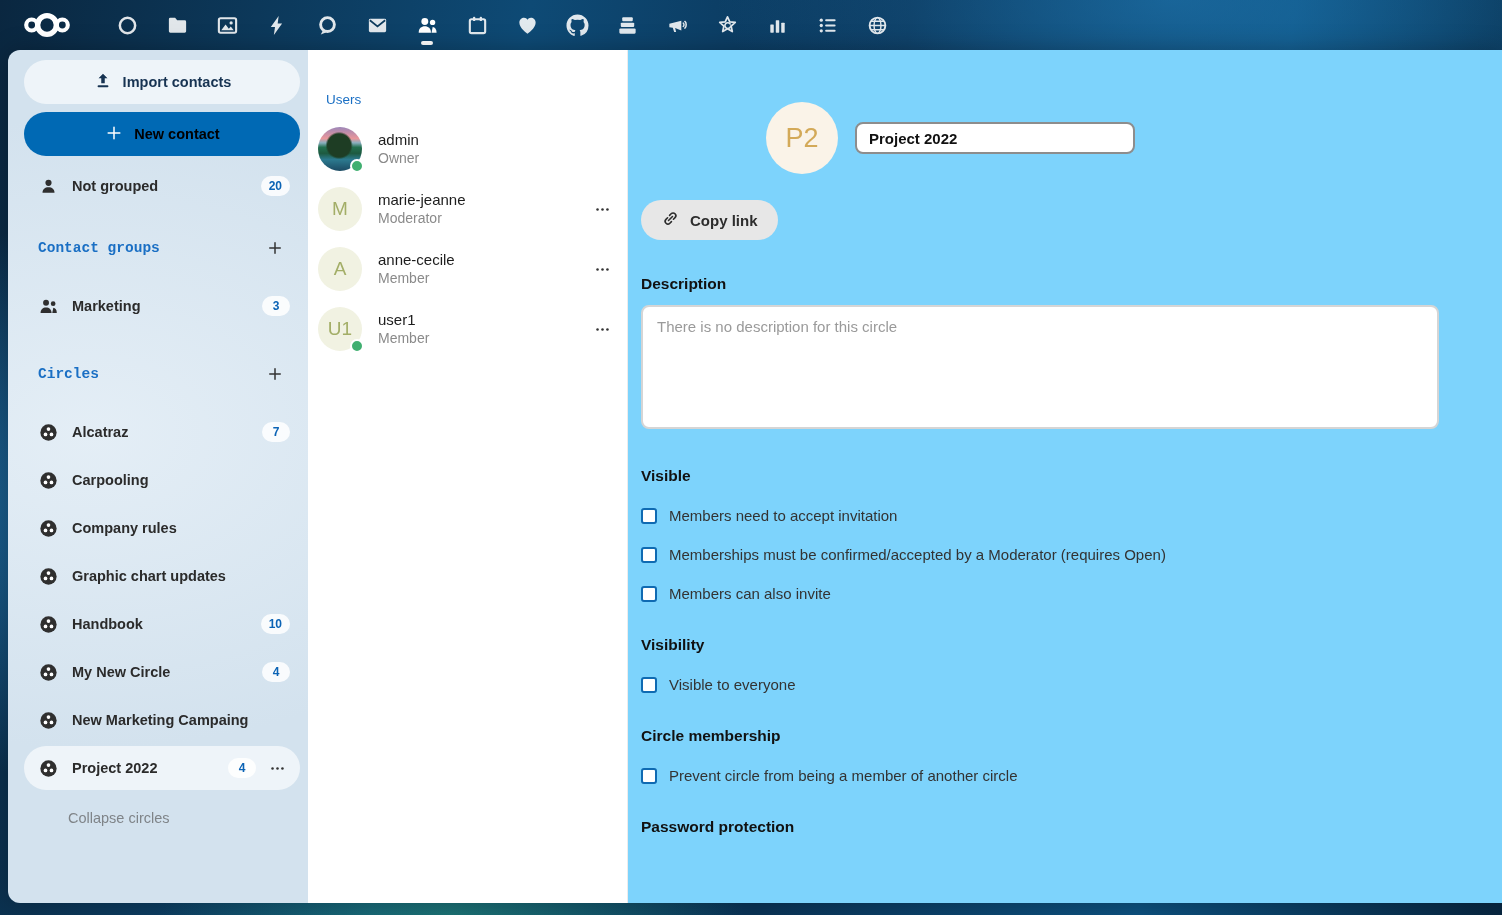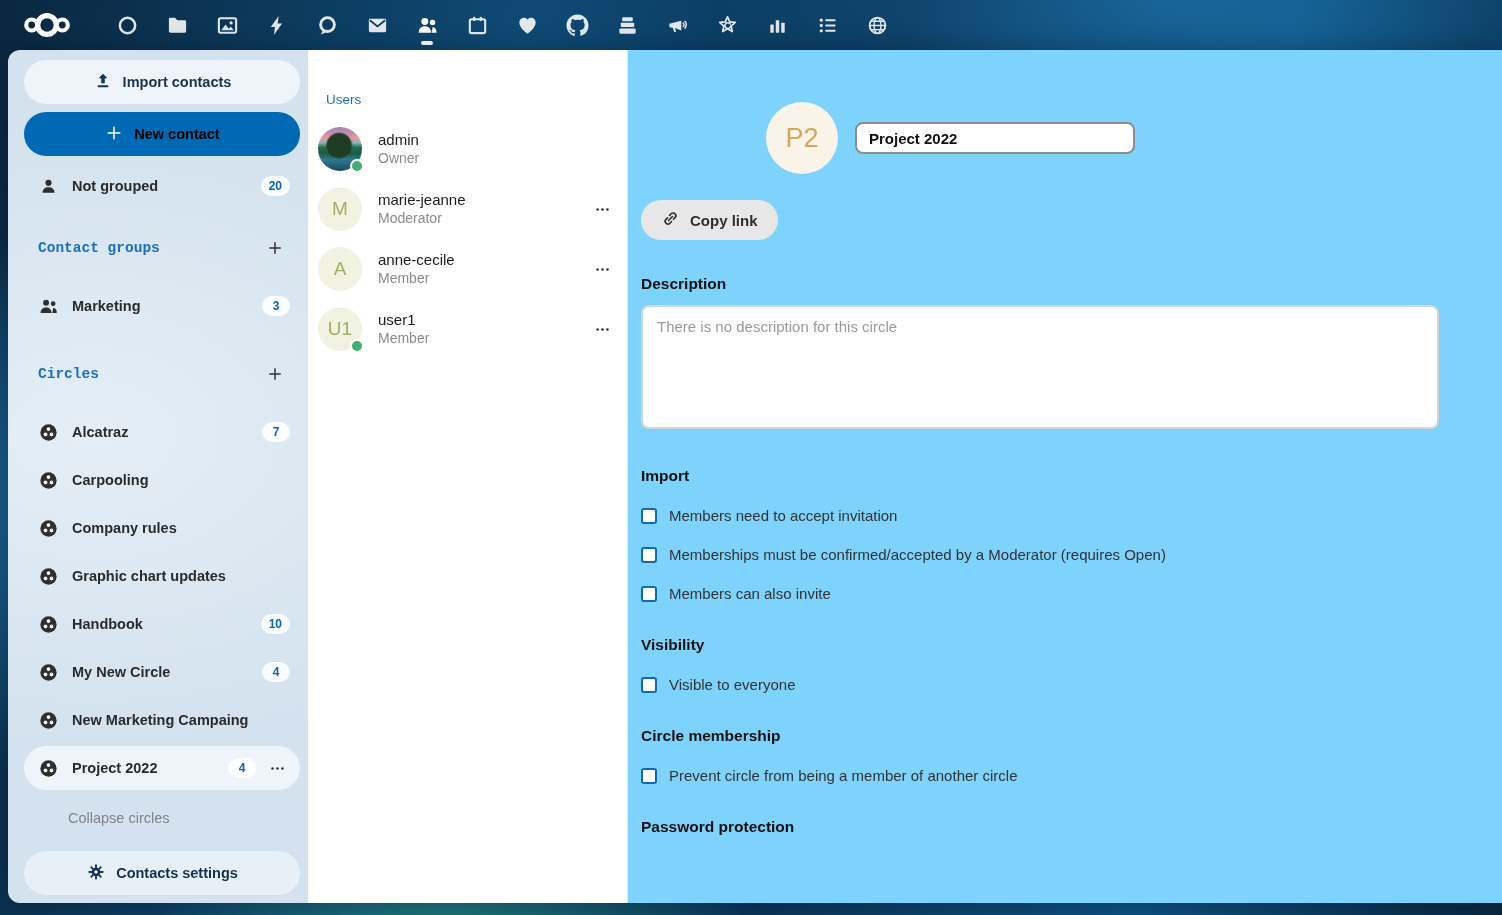--- a/index.html
+++ b/index.html
@@ -390,37 +390,20 @@
               <svg viewBox="0 0 24 24" fill="currentColor">
                 <circle cx="5" cy="12" r="1.8"></circle>
                 <circle cx="12" cy="12" r="1.8"></circle>
                 <circle cx="19" cy="12" r="1.8"></circle>
               </svg>
             </span>
        </div>
         </div>
       </div>
     <div class="collapse-link">Collapse circles</div>
-    <button class="pill settings">
-      <span><svg viewBox="0 0 24 24" fill="#14304f">
-            <circle cx="12" cy="12" r="5.3"></circle>
-            <circle cx="12" cy="12" r="2.2" fill="#e7eff7"></circle>
-            <g>
-              <rect x="10.9" y="2.8" width="2.2" height="4.4" rx="1"></rect>
-              <rect x="10.9" y="2.8" width="2.2" height="4.4" rx="1" transform="rotate(45 12 12)"></rect>
-              <rect x="10.9" y="2.8" width="2.2" height="4.4" rx="1" transform="rotate(90 12 12)"></rect>
-              <rect x="10.9" y="2.8" width="2.2" height="4.4" rx="1" transform="rotate(135 12 12)"></rect>
-              <rect x="10.9" y="2.8" width="2.2" height="4.4" rx="1" transform="rotate(180 12 12)"></rect>
-              <rect x="10.9" y="2.8" width="2.2" height="4.4" rx="1" transform="rotate(225 12 12)"></rect>
-              <rect x="10.9" y="2.8" width="2.2" height="4.4" rx="1" transform="rotate(270 12 12)"></rect>
-              <rect x="10.9" y="2.8" width="2.2" height="4.4" rx="1" transform="rotate(315 12 12)"></rect>
-            </g>
-          </svg></span>
-      <span>Contacts settings</span>
-    </button>
   </aside>
 
   <section class="members">
     <div class="userslabel">Users</div>
     <div id="users-list">
         <div class="userrow">
        <span class="avatar-wrap">
          <span class="avatar photo"></span>
          <span class="online-dot"></span>
        </span>
@@ -493,21 +476,21 @@
       <span><svg viewBox="0 0 24 24" fill="none" stroke="currentColor" stroke-width="2" stroke-linecap="round">
             <path d="M9.5 14.5l5-5"></path>
             <path d="M8.3 11.1l-2 2a3.45 3.45 0 0 0 4.9 4.9l2-2"></path>
             <path d="M15.7 12.9l2-2a3.45 3.45 0 0 0-4.9-4.9l-2 2"></path>
           </svg></span>
       <span>Copy link</span>
     </button>
     <h3 class="mh">Description</h3>
     <textarea class="desc-box" placeholder="There is no description for this circle" style=""></textarea>
     <div id="main-sections">
-        <h3 class="mh">Import</h3>
+        <h3 class="mh">Visible</h3>
         <label class="opt">
          <span class="cb"></span>
          <span class="optlabel">Members need to accept invitation</span>
        </label>
         <label class="opt">
          <span class="cb"></span>
          <span class="optlabel">Memberships must be confirmed/accepted by a Moderator (requires Open)</span>
        </label>
         <label class="opt">
          <span class="cb"></span>

